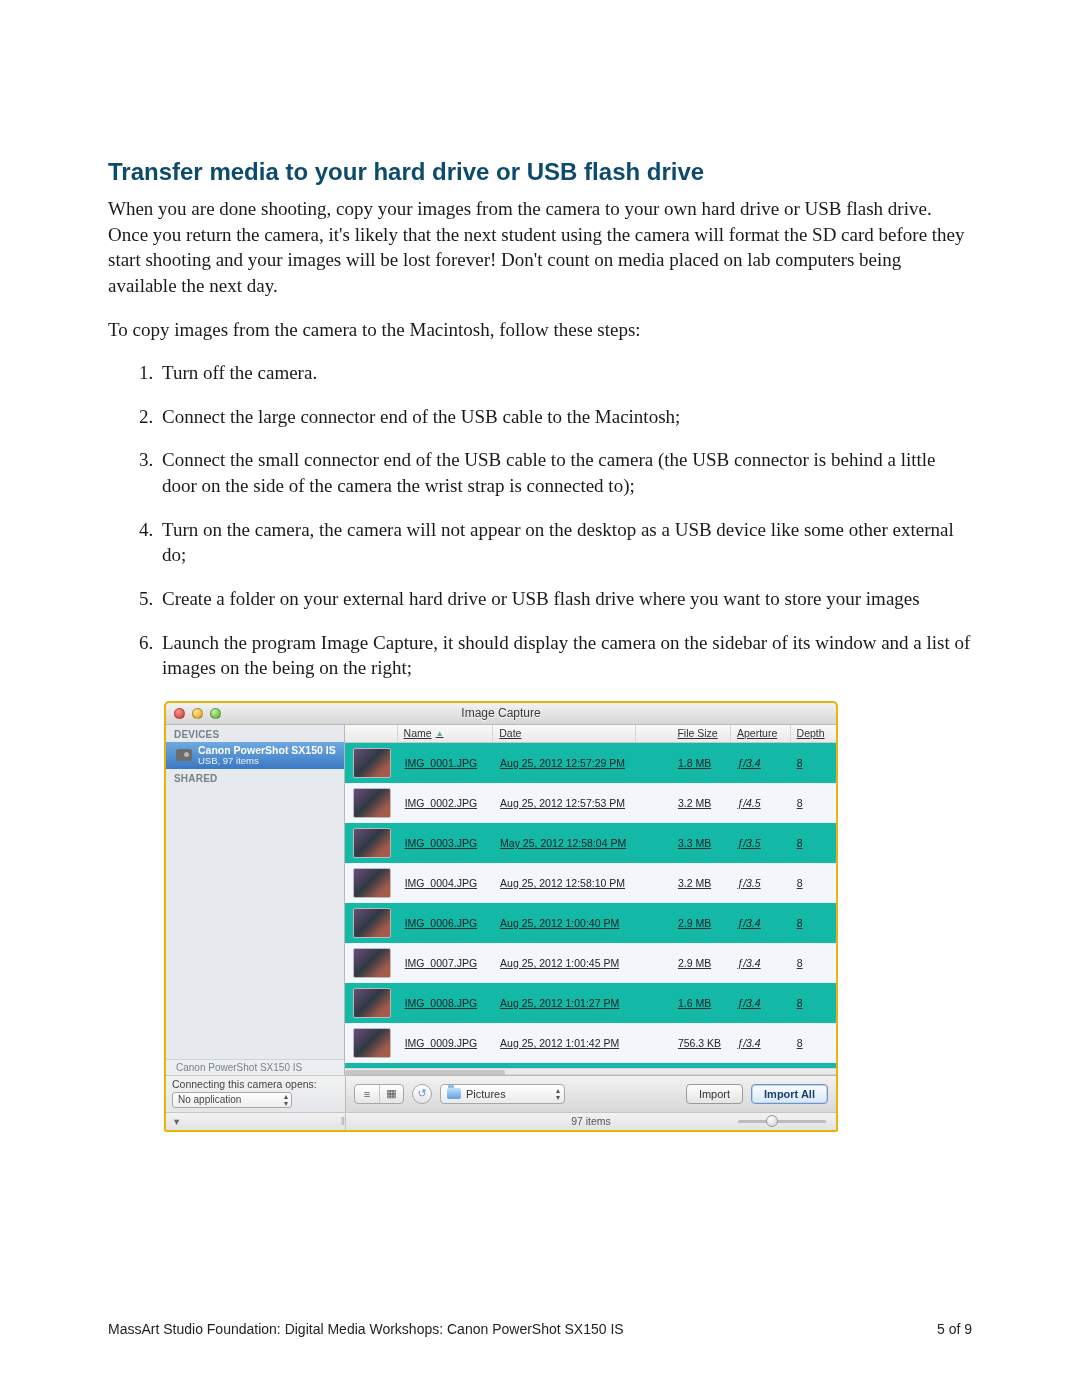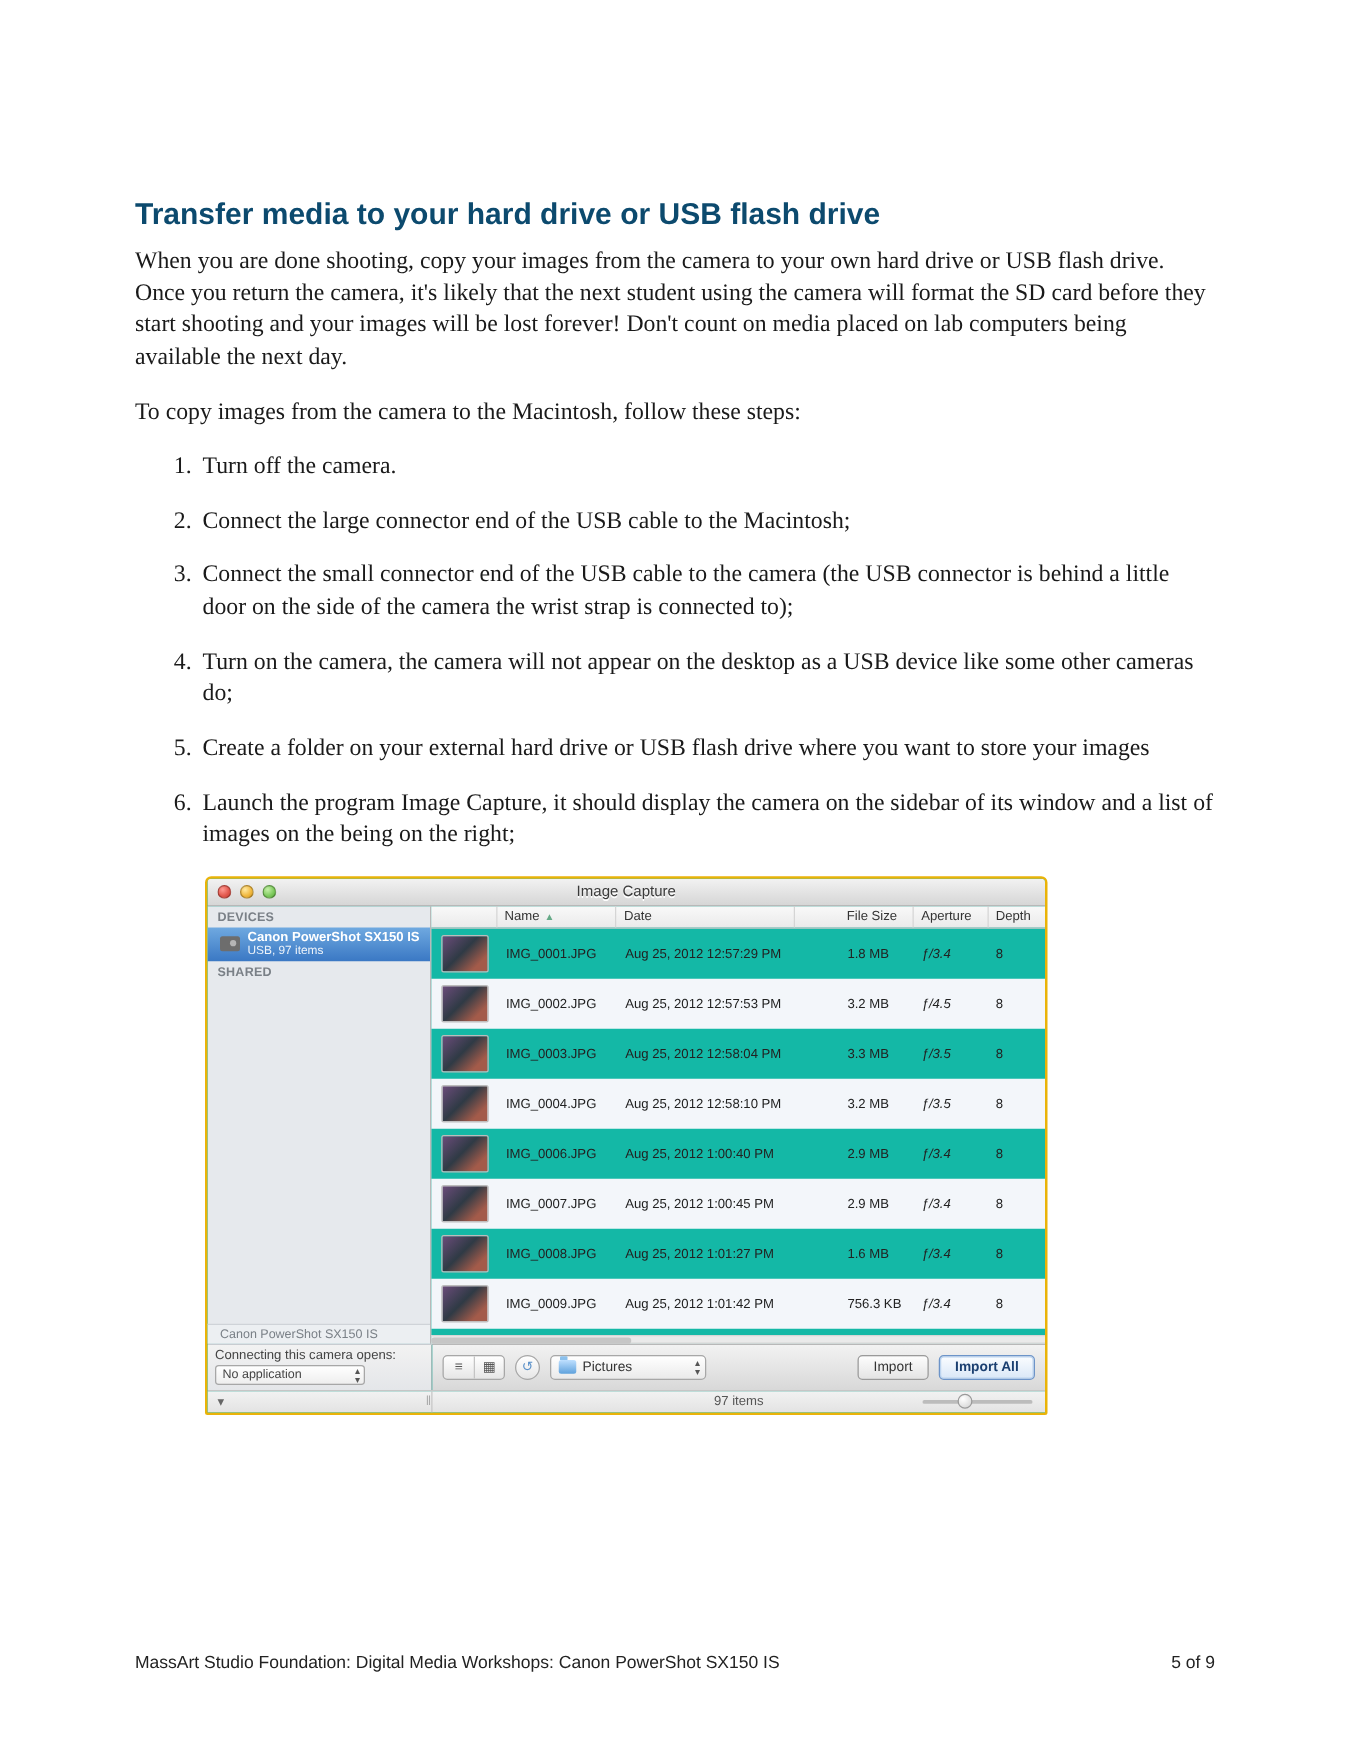--- a/index.html
+++ b/index.html
@@ -67,40 +67,40 @@
   .flex1 { flex:1; }
   .btn { height:20px; padding: 0 12px; border:1px solid #9a9a9a; border-radius:4px; background: linear-gradient(#fdfdfd,#e4e4e4); font-size:11px; color:#333; display:flex; align-items:center; }
   .btn.default { border-color:#6d94c8; background: linear-gradient(#fbfdff,#d9e7f7); box-shadow: inset 0 0 0 1px #bcd4ef; color:#1b3f70; font-weight:600; }
   .status { height: 18px; background: linear-gradient(#f2f2f2,#e3e3e3); border-top: 1px solid #c6c6c6; display:flex; align-items:center; position: relative; font-size: 10.5px; color:#555; }
   .status .left { width: 180px; border-right:1px solid #c6c6c6; height:100%; display:flex; align-items:center; padding-left:8px; gap:4px; color:#666; }
   .status .center { position:absolute; left:180px; right:0; text-align:center; }
   .status .slider { position:absolute; right:10px; top:4px; width:88px; height:8px; }
   .slider .track { position:absolute; top:3px; left:0; right:0; height:3px; background:#bcbcbc; border-radius:2px; }
   .slider .knob { position:absolute; top:-2px; left:28px; width:12px; height:12px; background:radial-gradient(circle at 35% 30%, #fff, #d0d0d0); border:1px solid #9a9a9a; border-radius:50%; }
 
-  .mainstack { display:flex; flex-direction:column; width:494px; }
+  .mainstack { display:flex; flex-direction:column; width:494px;text-decoration:underline; }
   .scrollrow { height: 7px; background:#eaeaea; border-top:1px solid #d6d6d6; border-bottom:1px solid #d6d6d6; position:relative; }
   .scrollrow .thumbtrack { position:absolute; left:0; top:1px; height:5px; width:160px; background:#c6c6c6; border-radius:3px; }
   .bottomwrap { display:flex; }
   .bottom-left { width:180px; }
 
   .footer { position:absolute; left:108px; right:108px; bottom:60px; display:flex; justify-content:space-between; font-family: "Helvetica Neue", Helvetica, Arial, sans-serif; font-size: 14px; color:#222; }
 </style>
 </head>
 <body>
 
 <div class="page">
   <h2 class="heading">Transfer media to your hard drive or USB flash drive</h2>
   <p class="para">When you are done shooting, copy your images from the camera to your own hard drive or USB flash drive. Once you return the camera, it's likely that the next student using the camera will format the SD card before they start shooting and your images will be lost forever!  Don't count on media placed on lab computers being available the next day.</p>
   <p class="para">To copy images from the camera to the Macintosh, follow these steps:</p>
   <ol class="ol">
     <li>Turn off the camera.</li>
     <li>Connect the large connector end of the USB cable to the Macintosh;</li>
     <li>Connect the small connector end of the USB cable to the camera (the USB connector is behind a little door on the side of the camera the wrist strap is connected to);</li>
-    <li>Turn on the camera, the camera will not appear on the desktop as a USB device like some other cameras do;</li>
+    <li>Turn on the camera, the camera will not appear on the desktop as a USB device like some other external do;</li>
     <li>Create a folder on your external hard drive or USB flash drive where you want to store your images</li>
     <li>Launch the program Image Capture, it should display the camera on the sidebar of its window and a list of images on the being on the right;</li>
   </ol>
 
   <div class="appwin">
     <div class="titlebar">
       <div class="traffic">
         <span class="tl red"></span>
         <span class="tl yellow"></span>
         <span class="tl green"></span>
@@ -154,21 +154,21 @@
               <div class="c-date">Aug 25, 2012 12:57:53 PM</div>
               <div class="c-size">3.2 MB</div>
               <div class="c-ap">ƒ/4.5</div>
               <div class="c-depth">8</div>
             </div>
             <div class="row">
               <div class="c-th">
                 <div class="thumb"></div>
               </div>
               <div class="c-name">IMG_0003.JPG</div>
-              <div class="c-date">Aug 25, 2012 12:58:04 PM</div>
+              <div class="c-date">May 25, 2012 12:58:04 PM</div>
               <div class="c-size">3.3 MB</div>
               <div class="c-ap">ƒ/3.5</div>
               <div class="c-depth">8</div>
             </div>
             <div class="row">
               <div class="c-th">
                 <div class="thumb"></div>
               </div>
               <div class="c-name">IMG_0004.JPG</div>
               <div class="c-date">Aug 25, 2012 12:58:10 PM</div>

